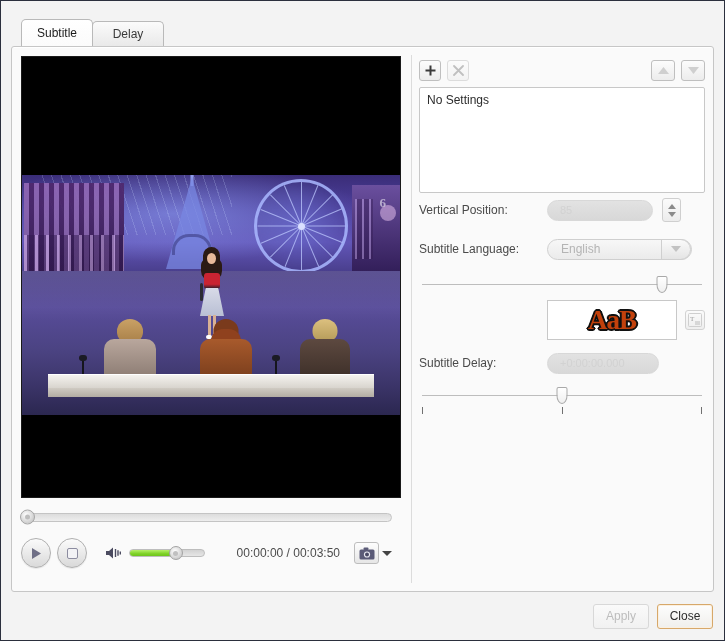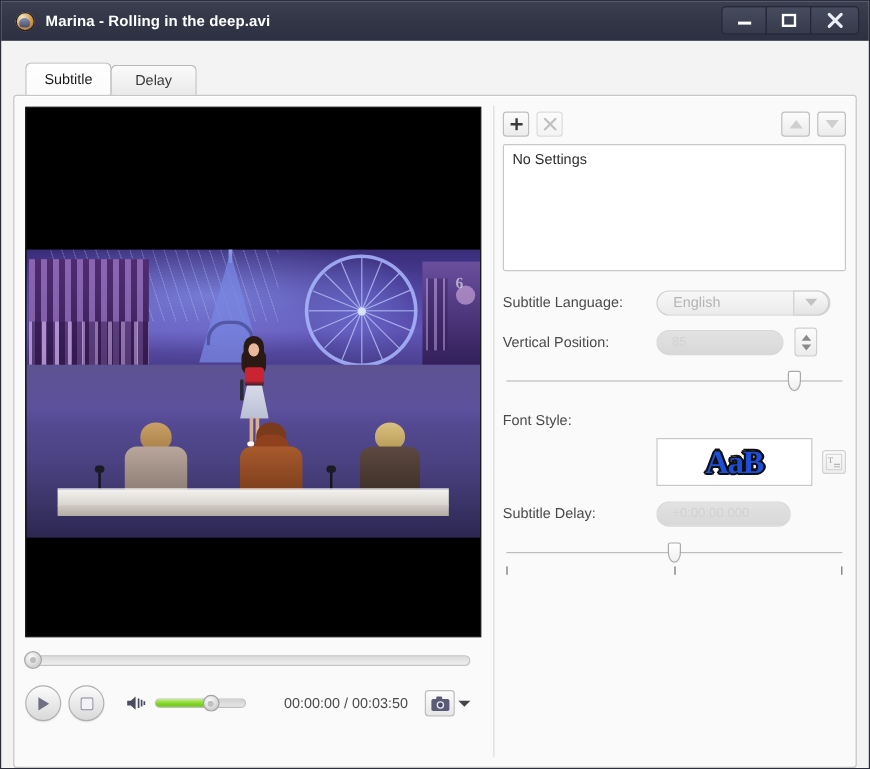--- a/index.html
+++ b/index.html
@@ -371,21 +371,21 @@
   .ticks{position:relative;height:9px;}
   .ticks i{position:absolute;top:0;width:1px;height:7px;background:#707070;}
   .fsrow{display:flex;align-items:center;margin-top:4px;}
   .fsbox{
     margin-left:128px;width:130px;height:40px;
     border:1px solid #c8c8c8;background:#fff;box-sizing:border-box;
     display:flex;align-items:center;justify-content:center;
   }
   .aab{
     font-family:"Liberation Serif",serif;font-weight:bold;font-size:27px;
-    color:#1d4ed8;letter-spacing:-1px;
+    color:#c2410c;letter-spacing:-1px;
     -webkit-text-stroke:2.5px #111;
     paint-order:stroke fill;
     text-shadow:
       -1px -1px 0 #111, 1px -1px 0 #111, -1px 1px 0 #111, 1px 1px 0 #111,
       -2px 0 0 #111, 2px 0 0 #111, 0 -2px 0 #111, 0 2px 0 #111;
   }
   .fontbtn{
     margin-left:8px;width:20px;height:20px;border-radius:3px;
     border:1px solid #d2d2d2;box-sizing:border-box;
     background:linear-gradient(to bottom,#fbfbfb,#eeeeee);
@@ -418,41 +418,20 @@
     border:1px solid #d7a86a;
     background:linear-gradient(to bottom,#fdfdfd,#f0efec);
     box-shadow:0 0 0 1px #fbf0e0 inset;
   }
 </style>
 </head>
 <body>
 
 <div class="window">
 
-  <div class="titlebar">
-    <div class="app-icon"></div>
-    <div class="title">Marina - Rolling in the deep.avi</div>
-    <div class="winbtns">
-      <div class="winbtn">
-        <svg width="13" height="9" viewBox="0 0 13 9">
-          <rect x="1" y="5" width="11" height="2.5" fill="#ffffff"></rect>
-        </svg>
-      </div>
-      <div class="winbtn">
-        <svg width="13" height="12" viewBox="0 0 13 12">
-          <rect x="1.5" y="1.5" width="10" height="9" fill="none" stroke="#ffffff" stroke-width="2"></rect>
-        </svg>
-      </div>
-      <div class="winbtn">
-        <svg width="16" height="16" viewBox="0 0 16 16">
-          <path d="M3 3 L13 13 M13 3 L3 13" stroke="#e9eef7" stroke-width="2.6" stroke-linecap="round"></path>
-        </svg>
-      </div>
-    </div>
-  </div>
 
   <div class="tabstrip">
     <div class="tab active">
       <span>Subtitle</span>
     </div>
     <div class="tab">
       <span>Delay</span>
     </div>
   </div>
 
@@ -598,49 +577,46 @@
           <svg width="13" height="9" viewBox="0 0 13 9">
             <path d="M6.5 8 L1 1 L12 1 Z" fill="#cfcfcf"></path>
           </svg>
         </div>
       </div>
 
       <div class="listbox">
         <div>No Settings</div>
       </div>
 
+      <div class="formrow" style="height:26px;margin-top:4px">
+        <div class="flabel">Vertical Position:</div>
+        <div class="pill">
+          <span>85</span>
+        </div>
+        <div class="spin">
+          <div class="tri-up-s"></div>
+          <div class="tri-dn-s"></div>
+        </div>
+      </div>
+
       <div class="formrow">
         <div class="flabel">Subtitle Language:</div>
         <div class="combo">
           <span>English</span>
           <div class="arrowbox">
             <div class="tri-dn"></div>
           </div>
         </div>
       </div>
 
-      <div class="formrow" style="height:26px;margin-top:4px">
-        <div class="flabel">Vertical Position:</div>
-        <div class="pill">
-          <span>85</span>
-        </div>
-        <div class="spin">
-          <div class="tri-up-s"></div>
-          <div class="tri-dn-s"></div>
-        </div>
-      </div>
-
       <div class="slider" style="margin-top:9px">
         <div class="line"></div>
         <div class="thumb" style="left:85%"></div>
       </div>
 
-      <div class="formrow" style="height:22px;margin-top:10px">
-        <div class="flabel">Font Style:</div>
-      </div>
 
       <div class="fsrow">
         <div class="fsbox">
           <span class="aab">AaB</span>
         </div>
         <div class="fontbtn">
           <svg width="14" height="14" viewBox="0 0 14 14">
             <rect x="0.5" y="0.5" width="13" height="13" rx="1" fill="none" stroke="#cfcfcf"></rect>
             <text x="2" y="8" font-family="Liberation Serif, serif" font-size="7" fill="#9a9a9a">T</text>
             <path d="M7 9 h5 M7 11 h5" stroke="#b5b5b5" stroke-width="0.9"></path>
@@ -661,13 +637,21 @@
       </div>
       <div class="ticks">
         <i style="left:3px"></i>
           <i style="left:50%"></i>
           <i style="right:3px"></i>
       </div>
 
     </div>
   </div>
 
+  <div class="footer">
+    <div class="fbtn dis">
+      <span>Apply</span>
+    </div>
+    <div class="fbtn default">
+      <span>Close</span>
+    </div>
+  </div>
 </div>
 
 </body></html>

